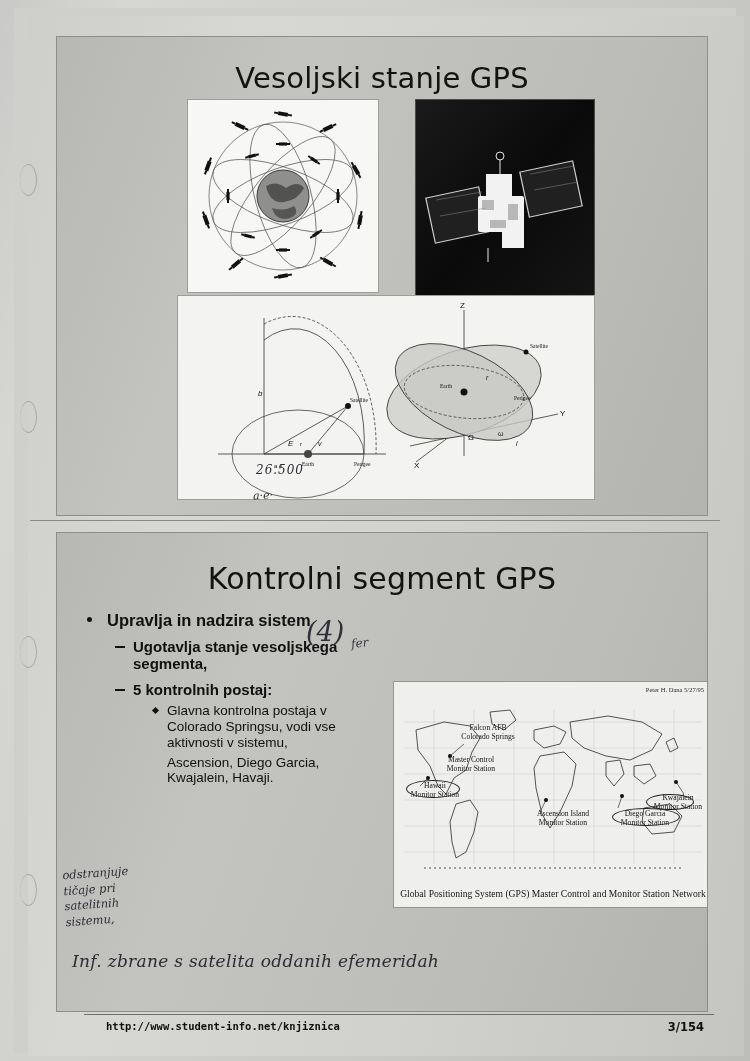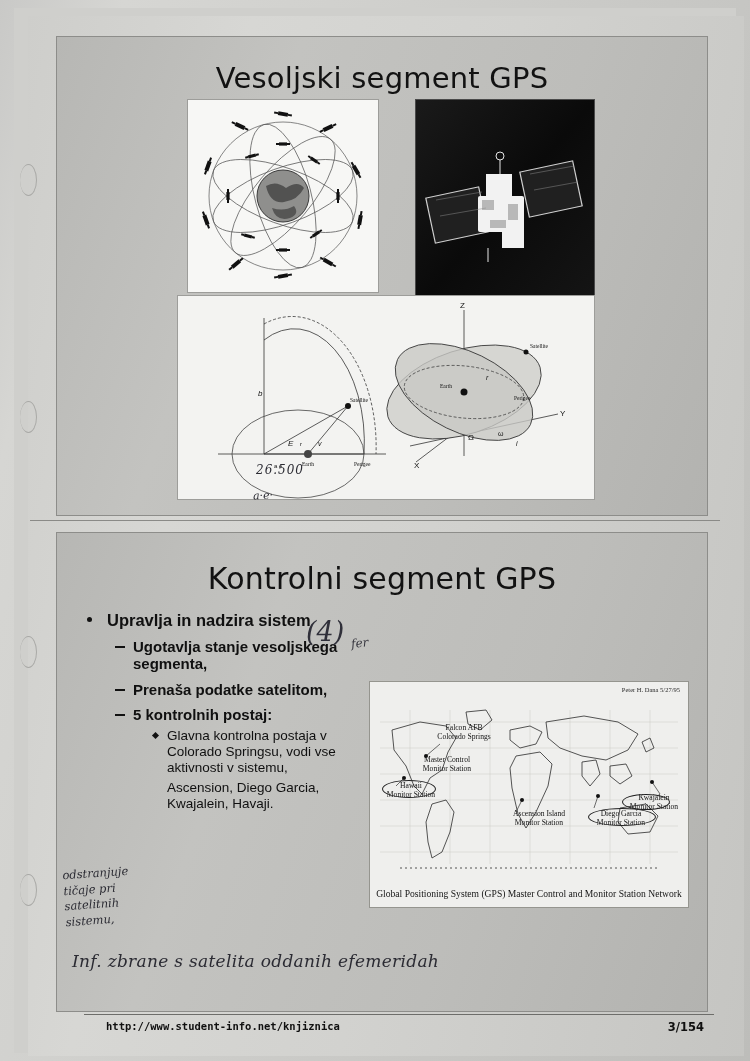--- a/index.html
+++ b/index.html
@@ -135,21 +135,21 @@
   }
   .b-lvl3 .dot3 {
     position: absolute; left: 0; top: 5px;
     width: 5px; height: 5px; background: #111;
     transform: rotate(45deg);
   }
   .b-lvl3.nobullet { padding-left: 14px; }
 
   .map-box {
     position: absolute;
-    left: 312px; top: 148px;
+    left: 336px; top: 148px;
     width: 318px; height: 225px;
     background: #eeeeec;
     border: 1px solid #95958f;
     overflow: hidden;
   }
   .map-credit {
     position: absolute;
     right: 8px; top: 4px;
     font-size: 6.5px;
     color: #2a2a2a;
@@ -248,21 +248,21 @@
     <div class="paper-white">
       <div class="hole h1"></div>
       <div class="hole h2"></div>
       <div class="hole h3"></div>
       <div class="hole h4"></div>
     </div>
 
     <div class="divider-line"></div>
 
     <div class="slide slide-1">
-      <div class="slide-title">Vesoljski segment GPS</div>
+      <div class="slide-title">Vesoljski stanje GPS</div>
 
       <div class="img-constellation">
         <svg width="190" height="192" viewBox="0 0 190 192">
           <rect width="190" height="192" fill="#f7f7f5"></rect>
           <g stroke="#555" fill="none" stroke-width="0.7">
             <ellipse cx="95" cy="96" rx="74" ry="74"></ellipse>
             <ellipse cx="95" cy="96" rx="74" ry="28" transform="rotate(20 95 96)"></ellipse>
             <ellipse cx="95" cy="96" rx="74" ry="28" transform="rotate(75 95 96)"></ellipse>
             <ellipse cx="95" cy="96" rx="74" ry="28" transform="rotate(130 95 96)"></ellipse>
             <ellipse cx="95" cy="96" rx="74" ry="28" transform="rotate(160 95 96)"></ellipse>
@@ -468,24 +468,20 @@
         <div class="b-lvl1">
           <span class="dot"></span>
           <span>Upravlja in nadzira sistem</span>
         </div>
         <div class="b-lvl2">
           <span class="dash"></span>
           <span>Ugotavlja stanje vesoljskega segmenta,</span>
         </div>
         <div class="b-lvl2">
           <span class="dash"></span>
-          <span>Prenaša podatke satelitom,</span>
-        </div>
-        <div class="b-lvl2">
-          <span class="dash"></span>
           <span>5 kontrolnih postaj:</span>
         </div>
         <div class="b-lvl3">
           <span class="dot3"></span>
           <span>Glavna kontrolna postaja v Colorado Springsu, vodi vse aktivnosti v sistemu,</span>
         </div>
         <div class="b-lvl3 nobullet">
           <span>Ascension, Diego Garcia, Kwajalein, Havaji.</span>
         </div>
       </div>

